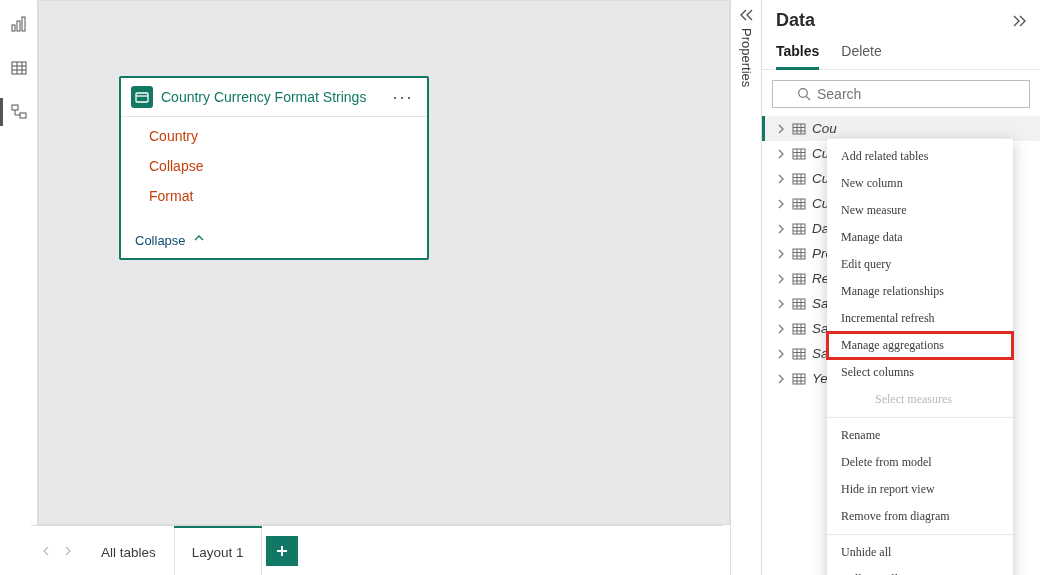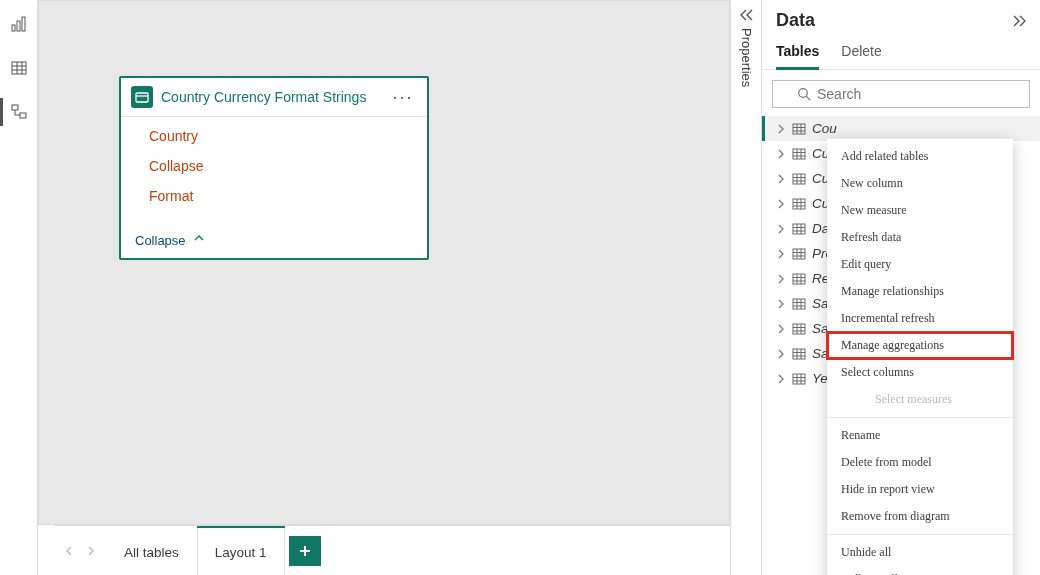--- a/index.html
+++ b/index.html
@@ -20,21 +20,21 @@
     .table-card-header { display: flex; align-items: center; padding: 8px 10px; border-bottom: 1px solid #e4e4e4; gap: 8px; }
     .table-card-icon { width: 22px; height: 22px; background: #117865; border-radius: 3px; display: flex; align-items: center; justify-content: center; color: #fff; }
     .table-card-title { color: #117865; font-size: 14px; flex: 1; }
     .table-card-menu { color: #555; font-size: 18px; letter-spacing: 1px; cursor: pointer; padding: 0 4px; }
     .table-card-fields { padding: 4px 0 14px 0; }
     .table-card-field { padding: 7px 10px 7px 28px; font-size: 14px; color: #c2410c; }
     .table-card-footer { padding: 8px 14px 10px; color: #0c4a6e; font-size: 13px; display: flex; align-items: flex-start; gap: 8px; cursor: pointer; }
     .table-card-footer svg { color: #117865; }
 
     
-    .bottom-tabs { position: absolute; left: 54px; bottom: 0; width: 692px; height: 50px; background: #fff; border-top: 1px solid #dcdcdc; display: flex; align-items: center; }
+    .bottom-tabs { position: absolute; left: 31px; bottom: 0; width: 692px; height: 50px; background: #fff; border-top: 1px solid #dcdcdc; display: flex; align-items: center; }
     .bottom-tabs .nav-arrows { display: flex; gap: 0; padding: 0 4px; }
     .bottom-tabs .nav-arrow { width: 22px; height: 36px; display: flex; align-items: center; justify-content: center; color: #bdbdbd; cursor: pointer; }
     .bottom-tabs .tab { height: 50px; padding: 0 18px; font-size: 13.5px; color: #3b3b3b; display: flex; align-items: center; cursor: pointer; border-top: 2px solid transparent; }
     .bottom-tabs .tab.active { border-top: 2px solid #117865; background: #fff; box-shadow: inset 1px 0 0 #e0e0e0, inset -1px 0 0 #e0e0e0; }
     .bottom-tabs .add-tab { width: 32px; height: 30px; background: #117865; color: #fff; display: flex; align-items: center; justify-content: center; font-size: 18px; margin-left: 4px; cursor: pointer; }
 
     
     .props-strip { position: absolute; left: 730px; top: 0; width: 32px; height: 575px; background: #fff; border-left: 1px solid #dcdcdc; border-right: 1px solid #dcdcdc; display: flex; flex-direction: column; align-items: center; padding-top: 8px; }
     .props-strip .collapse-btn { color: #555; cursor: pointer; margin-bottom: 6px; }
     .props-strip .vlabel { writing-mode: vertical-rl; font-size: 13px; color: #3b3b3b; }
@@ -321,21 +321,21 @@
         </svg>
         <span class="trow-label">Yea</span>
       </div>
     </div>
 </div>
 
 <div class="context-menu" id="context-menu">
     <div class="cm-item">Add related tables</div>
     <div class="cm-item">New column</div>
     <div class="cm-item">New measure</div>
-    <div class="cm-item">Refresh data</div>
+    <div class="cm-item">Manage data</div>
     <div class="cm-item">Edit query</div>
     <div class="cm-item">Manage relationships</div>
     <div class="cm-item">Incremental refresh</div>
     <div class="cm-item highlight-red">Manage aggregations</div>
     <div class="cm-item">Select columns</div>
     <div class="cm-item disabled">Select measures</div>
     <div class="sep"></div>
     <div class="cm-item">Rename</div>
     <div class="cm-item">Delete from model</div>
     <div class="cm-item">Hide in report view</div>

